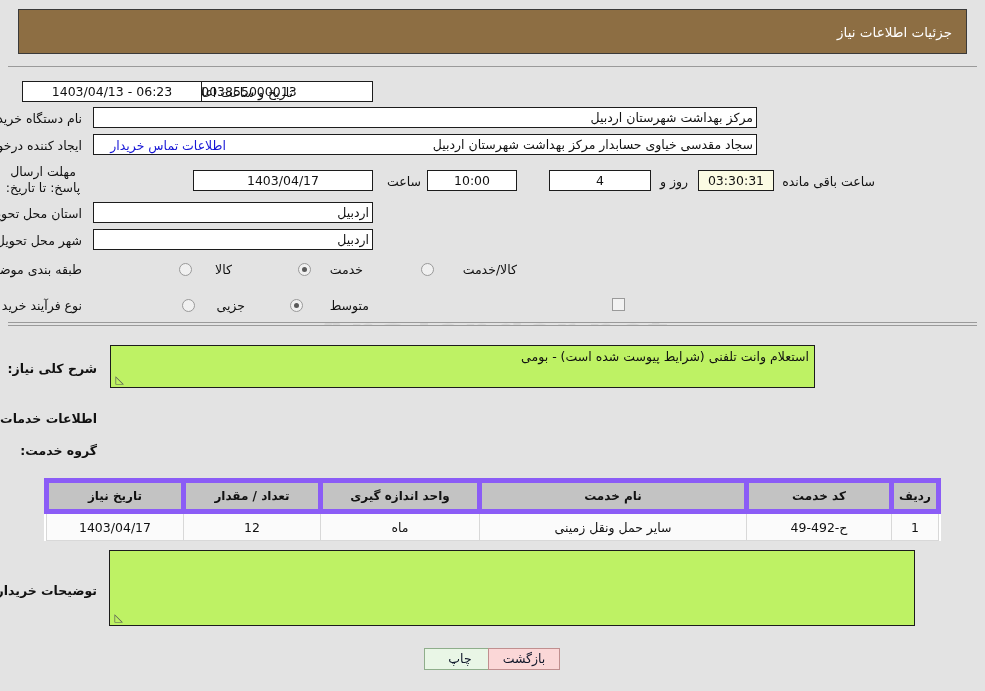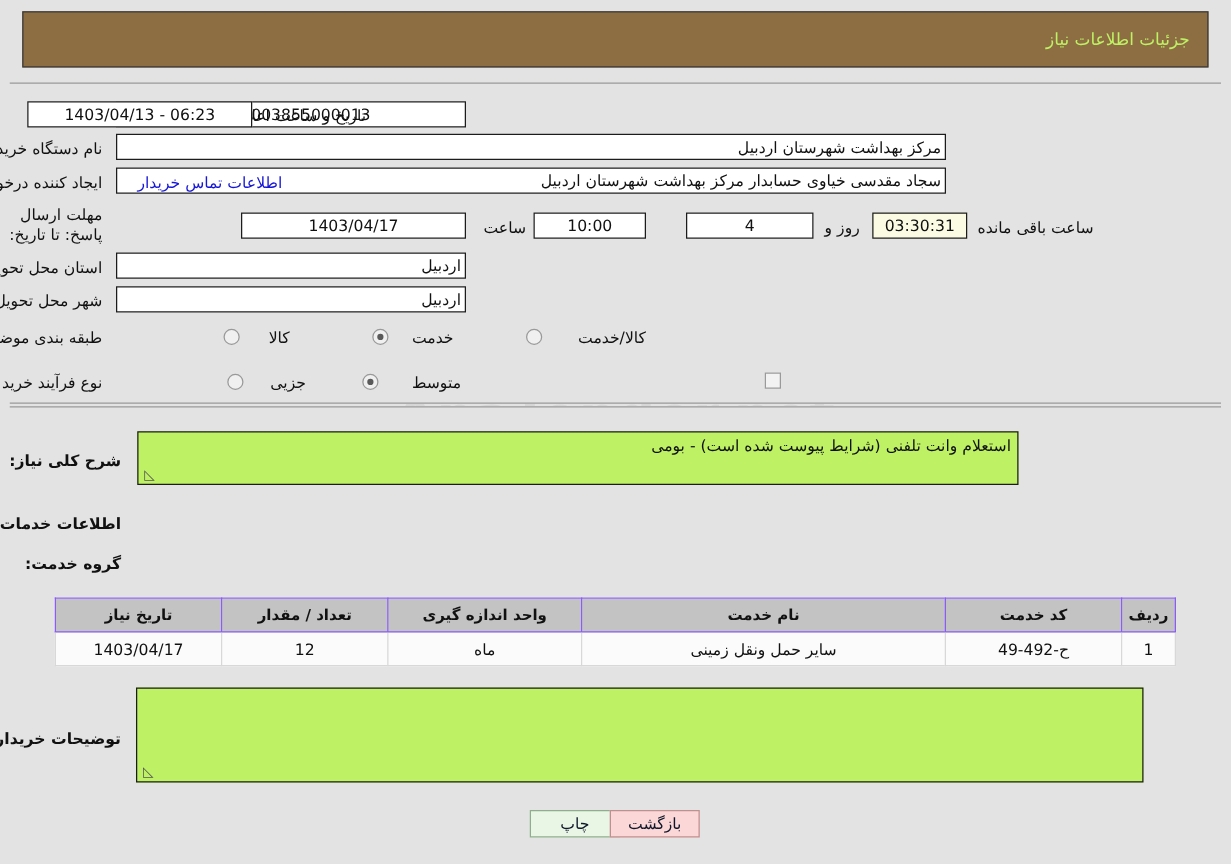--- a/index.html
+++ b/index.html
@@ -26,21 +26,21 @@
     height: 45px;
     background: #8d6e43;
     border: 1px solid #3a3a3a;
     box-sizing: border-box;
   }
   .header-title {
     position: absolute;
     right: 14px;
     top: 50%;
     transform: translateY(-50%);
-    color: #bef264;
+    color: #ffffff;
     font-size: 13.5px;
     white-space: nowrap;
   }
 
   
   .panel {
     position: absolute;
     background: #e3e3e3;
     border-top: 1px solid #9a9a9a;
     border-bottom: 1px solid #9a9a9a;
@@ -151,21 +151,21 @@
     border-collapse: collapse;
     font-size: 12px;
     background: #fff;
     border: 1px solid #c6c6c6;
   }
   .tbl th {
     background: #c3c3c3;
     color: #111;
     font-weight: bold;
     font-size: 12px;
-    border: 1px solid #8b5cf6;
+    border: 5px solid #8b5cf6;
     height: 26px;
     padding: 0 4px;
     text-align: center;
     white-space: nowrap;
   }
   .tbl td {
     background: #fbfbfb;
     border: 1px solid #d8d8d8;
     height: 26px;
     padding: 0 4px;
@@ -246,21 +246,21 @@
   <div class="lbl" style="right:692px; top:84px;">تاریخ و ساعت اعلان عمومی:</div>
   <div class="fld center ltr" style="right:783px; top:81px; width:180px;margin-left:16px;">1403/04/13 - 06:23</div>
 
   <div class="lbl" style="right:903px; top:110px;">نام دستگاه خریدار:</div>
   <div class="fld right" style="right:228px; top:107px; width:664px;">مرکز بهداشت شهرستان اردبیل</div>
 
   <div class="lbl" style="right:903px; top:137px;">ایجاد کننده درخواست:</div>
   <div class="fld right" style="right:228px; top:134px; width:664px;">سجاد مقدسی خیاوی حسابدار مرکز بهداشت شهرستان اردبیل</div>
   <div class="lbl lbl-link" style="right:759px; top:137px;">اطلاعات تماس خریدار</div>
 
-  <div class="lbl" style="right:903px; top:164px; width:78px; white-space:normal; text-align:right; line-height:16px;">مهلت ارسال پاسخ: تا تاریخ:</div>
+  <div class="lbl" style="right:903px; top:164px; width:78px; white-space:normal; text-align:center; line-height:16px;">مهلت ارسال پاسخ: تا تاریخ:</div>
   <div class="fld center ltr" style="right:612px; top:170px; width:180px;">1403/04/17</div>
   <div class="lbl" style="right:564px; top:173px;">ساعت</div>
   <div class="fld center ltr" style="right:468px; top:170px; width:90px;">10:00</div>
   <div class="fld center ltr" style="right:334px; top:170px; width:102px;">4</div>
   <div class="lbl" style="right:297px; top:173px;margin-left:44px;">روز و</div>
   <div class="fld center ltr yellow" style="right:211px; top:170px; width:76px;">03:30:31</div>
   <div class="lbl" style="right:110px; top:173px;">ساعت باقی مانده</div>
 
   <div class="lbl" style="right:903px; top:205px;">استان محل تحویل:</div>
   <div class="fld right" style="right:612px; top:202px; width:280px;">اردبیل</div>

